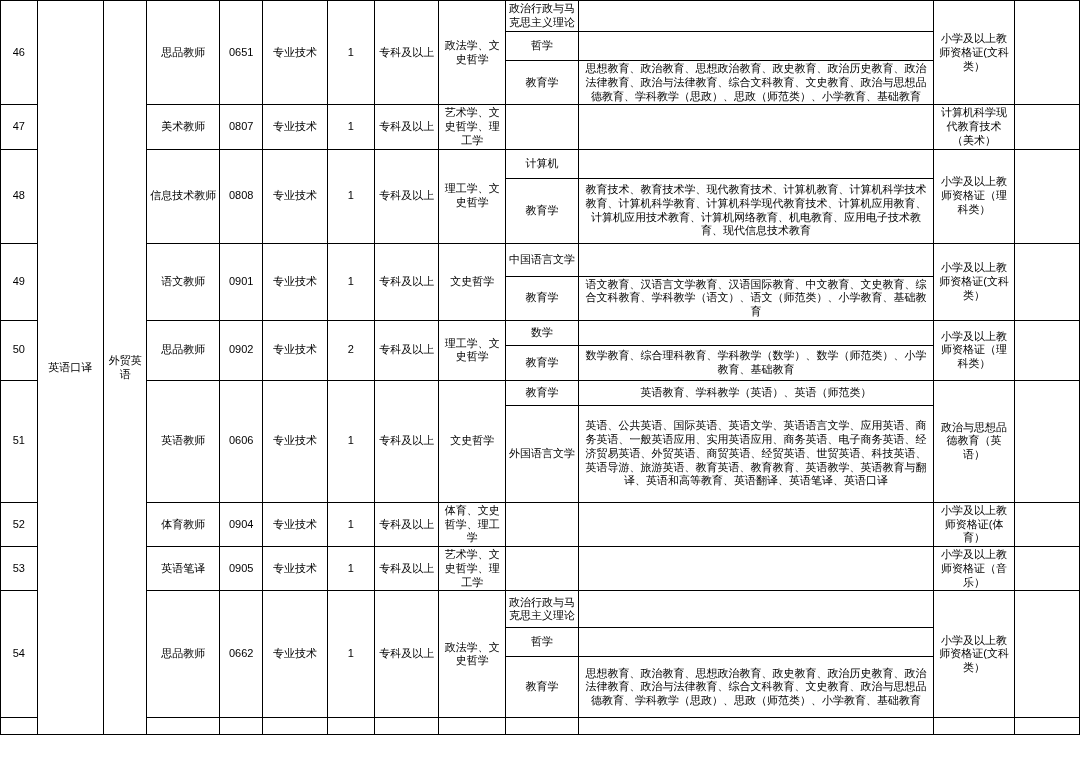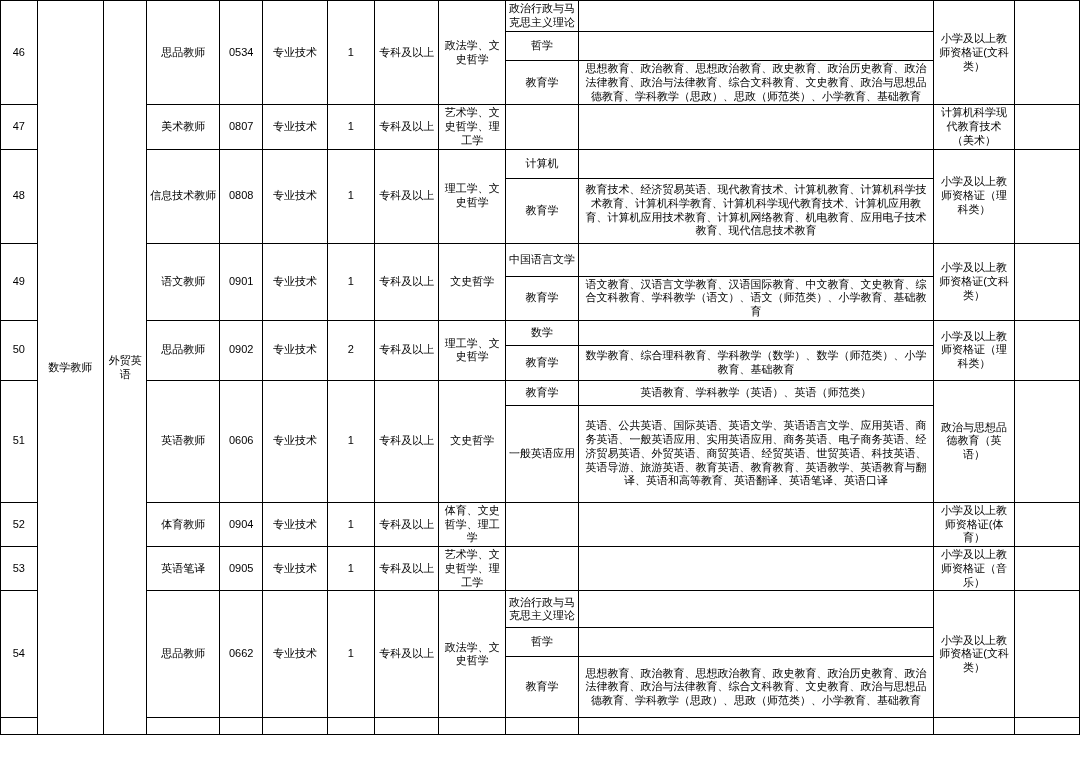--- a/index.html
+++ b/index.html
@@ -72,24 +72,24 @@
       <col class="c-major1">
         <col class="c-major2">
         <col class="c-detail">
         <col class="c-cert">
       <col class="c-last">
     </colgroup>
 
     <tbody>
         <tr>
       <td rowspan="3">46</td>
-      <td rowspan="22">数学教师</td>
+      <td rowspan="22">英语口译</td>
       <td rowspan="22" class="narrow">外贸英语</td>
       <td rowspan="3">思品教师</td>
-      <td rowspan="3">0534</td>
+      <td rowspan="3">0651</td>
       <td rowspan="3">专业技术</td>
       <td rowspan="3">1</td>
       <td rowspan="3">专科及以上</td>
       <td rowspan="3">政法学、文史哲学</td>
       <td class="narrow" style="height:28px">政治行政与马克思主义理论</td>
       <td class="detail"></td>
       <td rowspan="3" class="narrow">小学及以上教师资格证(文科类）</td>
       <td rowspan="3"></td>
     </tr>
     <tr>
@@ -123,21 +123,21 @@
       <td rowspan="2">1</td>
       <td rowspan="2">专科及以上</td>
       <td rowspan="2">理工学、文史哲学</td>
       <td class="narrow" style="height:26px">计算机</td>
       <td class="detail"></td>
       <td rowspan="2" class="narrow">小学及以上教师资格证（理科类）</td>
       <td rowspan="2"></td>
     </tr>
     <tr>
       <td class="narrow" style="height:62px">教育学</td>
-      <td class="detail">教育技术、经济贸易英语、现代教育技术、计算机教育、计算机科学技术教育、计算机科学教育、计算机科学现代教育技术、计算机应用教育、计算机应用技术教育、计算机网络教育、机电教育、应用电子技术教育、现代信息技术教育</td>
+      <td class="detail">教育技术、教育技术学、现代教育技术、计算机教育、计算机科学技术教育、计算机科学教育、计算机科学现代教育技术、计算机应用教育、计算机应用技术教育、计算机网络教育、机电教育、应用电子技术教育、现代信息技术教育</td>
     </tr>
 
     <tr>
       <td rowspan="2">49</td>
       <td rowspan="2">语文教师</td>
       <td rowspan="2">0901</td>
       <td rowspan="2">专业技术</td>
       <td rowspan="2">1</td>
       <td rowspan="2">专科及以上</td>
       <td rowspan="2">文史哲学</td>
@@ -176,21 +176,21 @@
       <td rowspan="2">专业技术</td>
       <td rowspan="2">1</td>
       <td rowspan="2">专科及以上</td>
       <td rowspan="2">文史哲学</td>
       <td class="narrow" style="height:22px">教育学</td>
       <td class="detail">英语教育、学科教学（英语）、英语（师范类）</td>
       <td rowspan="2" class="narrow">政治与思想品德教育（英语）</td>
       <td rowspan="2"></td>
     </tr>
     <tr>
-      <td class="narrow" style="height:94px">一般英语应用</td>
+      <td class="narrow" style="height:94px">外国语言文学</td>
       <td class="detail">英语、公共英语、国际英语、英语文学、英语语言文学、应用英语、商务英语、一般英语应用、实用英语应用、商务英语、电子商务英语、经济贸易英语、外贸英语、商贸英语、经贸英语、世贸英语、科技英语、英语导游、旅游英语、教育英语、教育教育、英语教学、英语教育与翻译、英语和高等教育、英语翻译、英语笔译、英语口译</td>
     </tr>
 
     <tr>
       <td>52</td>
       <td>体育教师</td>
       <td>0904</td>
       <td>专业技术</td>
       <td>1</td>
       <td>专科及以上</td>

